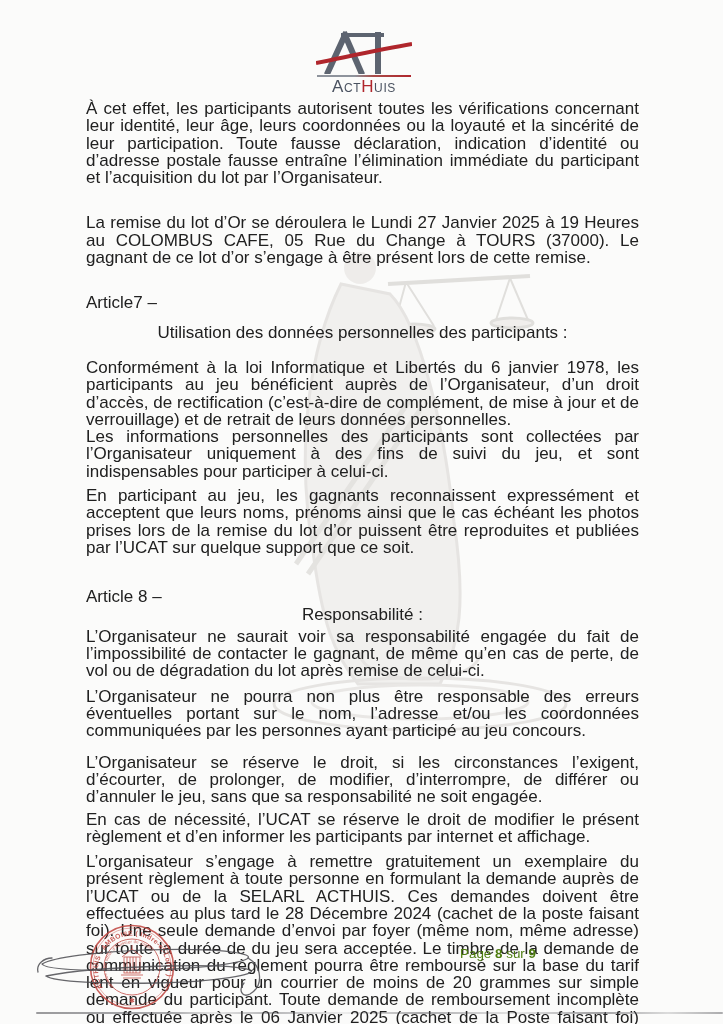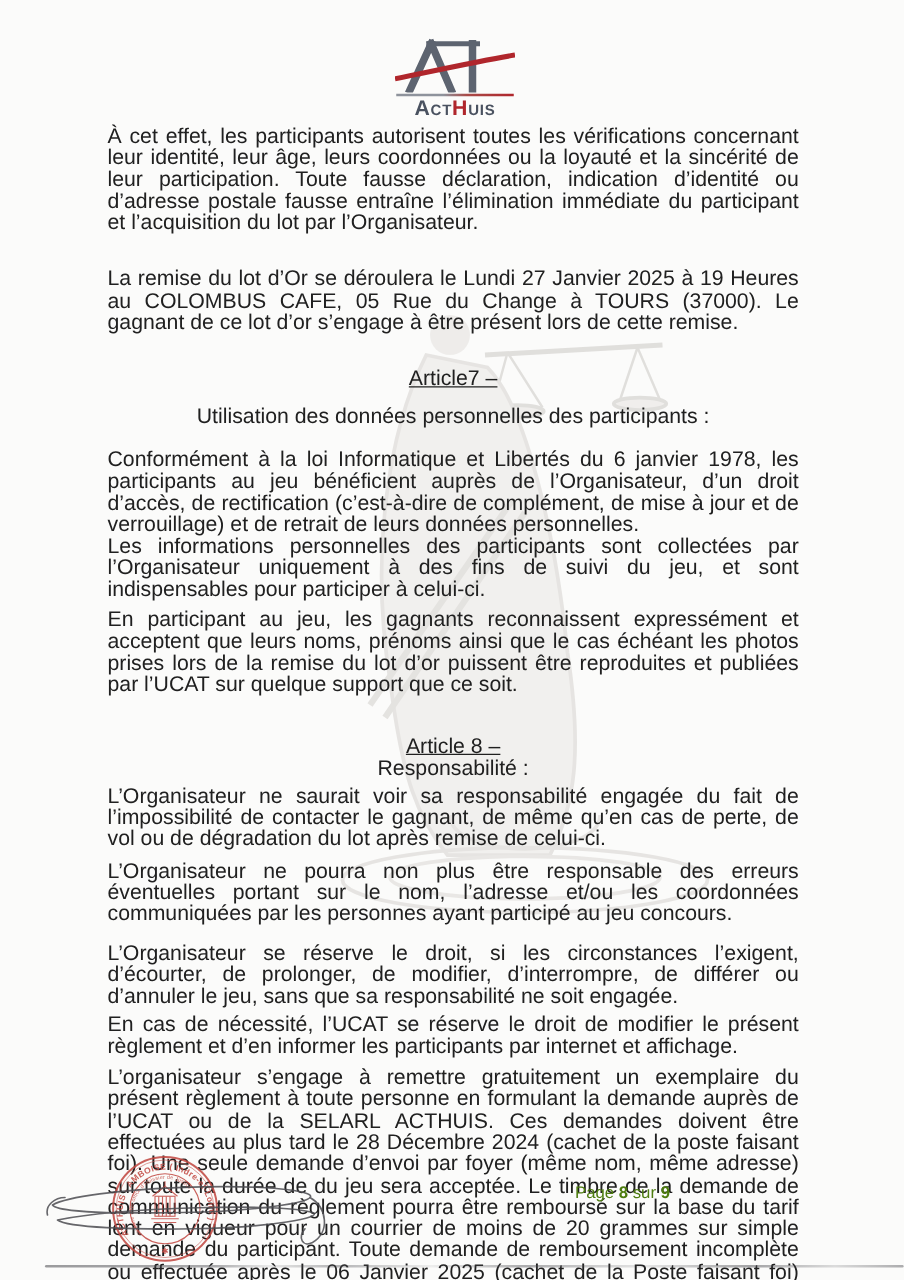--- a/index.html
+++ b/index.html
@@ -20,32 +20,32 @@
   }
   
   .logo{position:absolute;left:314px;top:30px;width:100px;text-align:center;}
   .logo svg{display:block;margin:0 auto;}
   .logo-rule{height:2px;width:94px;margin:1px auto 2px auto;
     background:linear-gradient(90deg,#8e939c 0%,#8e939c 40%,#a94b48 60%,#b0262c 100%);}
   .brandtext{
     font-variant:small-caps;
     font-size:17px;line-height:16px;
     letter-spacing:.6px;
-    color:#4a5260;font-weight:700;
+    color:#4a5260;font-weight:400;
     white-space:nowrap;
   }
   .brandtext .accent{color:#b0262c;}
   
   .content{
     position:absolute;left:86px;top:100px;width:553px;
     font-size:17px;line-height:17.3px;
     text-align:justify;
   }
   .content p{margin:0;}
-  .content .heading{text-align:center;text-decoration:underline;}
+  .content .heading{text-align:left;}
   .content .subheading{text-align:center;}
   
   .footer-page{
     position:absolute;left:460px;top:946px;width:180px;
     text-align:left;font-size:13.4px;color:#4d7c0f;
   }
   .footer-page b{font-weight:bold;}
   .stamp{position:absolute;left:88px;top:923px;width:88px;height:88px;}
   .signature{position:absolute;left:36px;top:928px;width:232px;height:76px;}
   .scan-edge{

